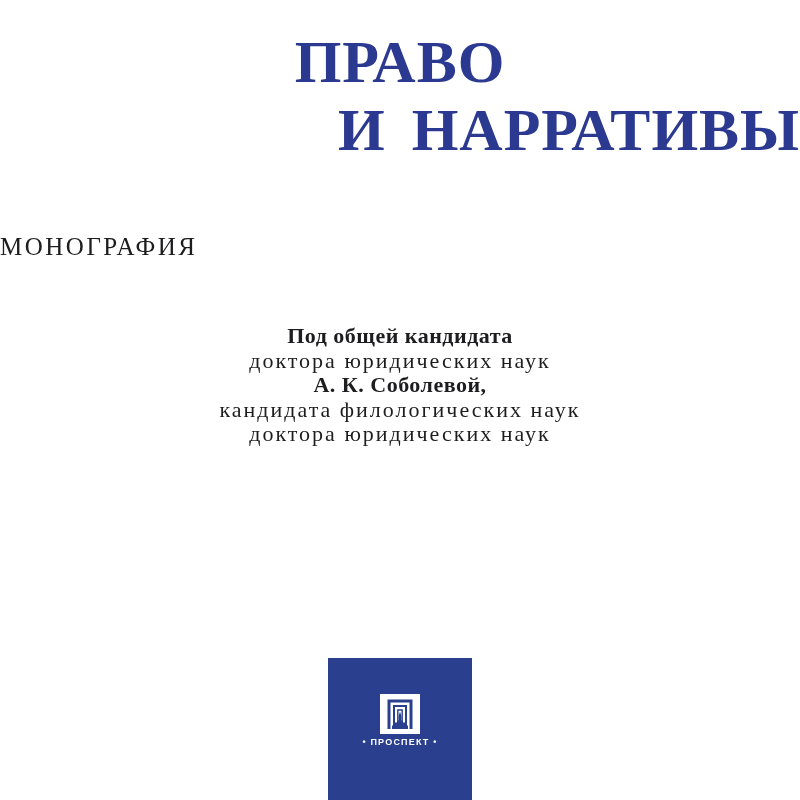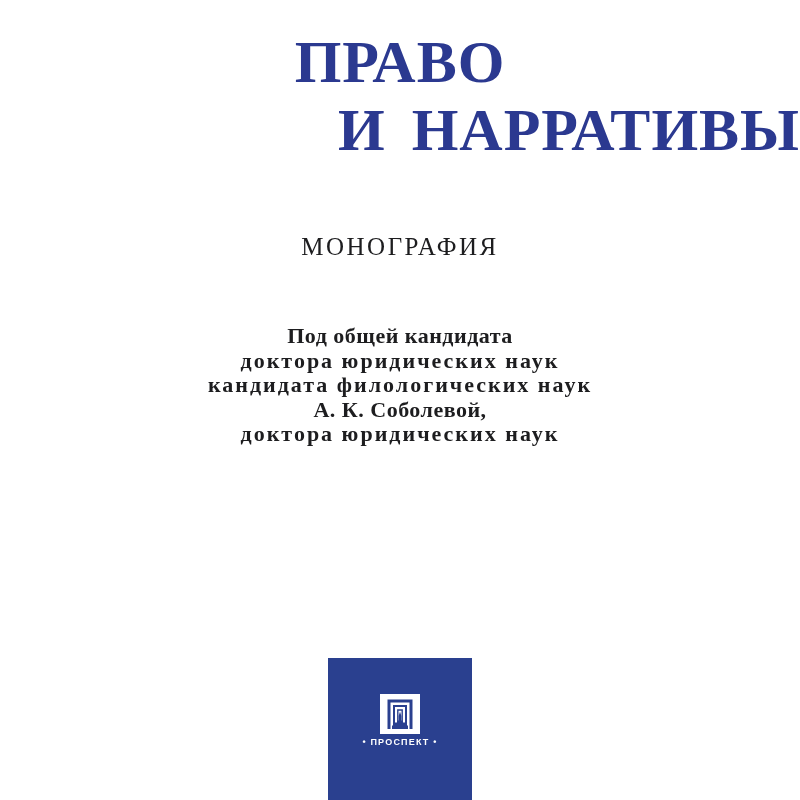--- a/index.html
+++ b/index.html
@@ -30,35 +30,34 @@
     font-size:60px;
     line-height:68px;
     letter-spacing:1px;
     color:var(--title-blue);
   }
   .title-line{display:block;}
   .title-line.second{word-spacing:10px;text-align:right;}
   .subtitle{
     position:absolute;
     top:233px;left:0;right:0;
-    text-align:center;
     font-size:25px;
     font-weight:400;
     letter-spacing:2.5px;
     color:var(--ink);
   }
   .editors{
     position:absolute;
     top:324px;left:0;right:0;
     text-align:center;
     font-size:22px;
     line-height:24.6px;
     color:var(--ink);
   }
-  .ed-line{letter-spacing:2px;font-weight:700;}
+  .ed-line{letter-spacing:2px;font-weight:400;}
   .ed-line.bold{font-weight:700;letter-spacing:0.5px;}
   .logo{
     position:absolute;
     left:50%;bottom:0;
     transform:translateX(-50%);
     width:144px;height:142px;
     background:var(--logo-blue);
     display:flex;
     flex-direction:column;
     align-items:center;
@@ -87,22 +86,22 @@
   <h1 class="title">
     <span class="title-line">ПРАВО</span>
     <span class="title-line second">И НАРРАТИВЫ</span>
   </h1>
 
   <div class="subtitle">МОНОГРАФИЯ</div>
 
   <div class="editors">
     <div class="ed-line bold">Под общей кандидата</div>
     <div class="ed-line">доктора юридических наук</div>
+    <div class="ed-line bold">А. К. Соболевой,</div>
     <div class="ed-line">кандидата филологических наук</div>
-    <div class="ed-line bold">А. К. Соболевой,</div>
     <div class="ed-line">доктора юридических наук</div>
   </div>
 
   <div class="logo">
     <svg class="logo-emblem" viewBox="0 0 40 40" xmlns="http://www.w3.org/2000/svg" aria-hidden="true">
       <rect x="0" y="0" width="40" height="40" fill="#ffffff"></rect>
       <path d="M9 35 V7 H31 V35" fill="none" stroke="currentColor" stroke-width="3"></path>
       <path d="M14 35 V12 H26 V35" fill="none" stroke="currentColor" stroke-width="2"></path>
       <path d="M17.8 35 V16 H22.2 V35" fill="none" stroke="currentColor" stroke-width="1.4"></path>
       <path d="M20 17.5 L21.4 22 V35 H18.6 V22 Z" fill="currentColor"></path>

